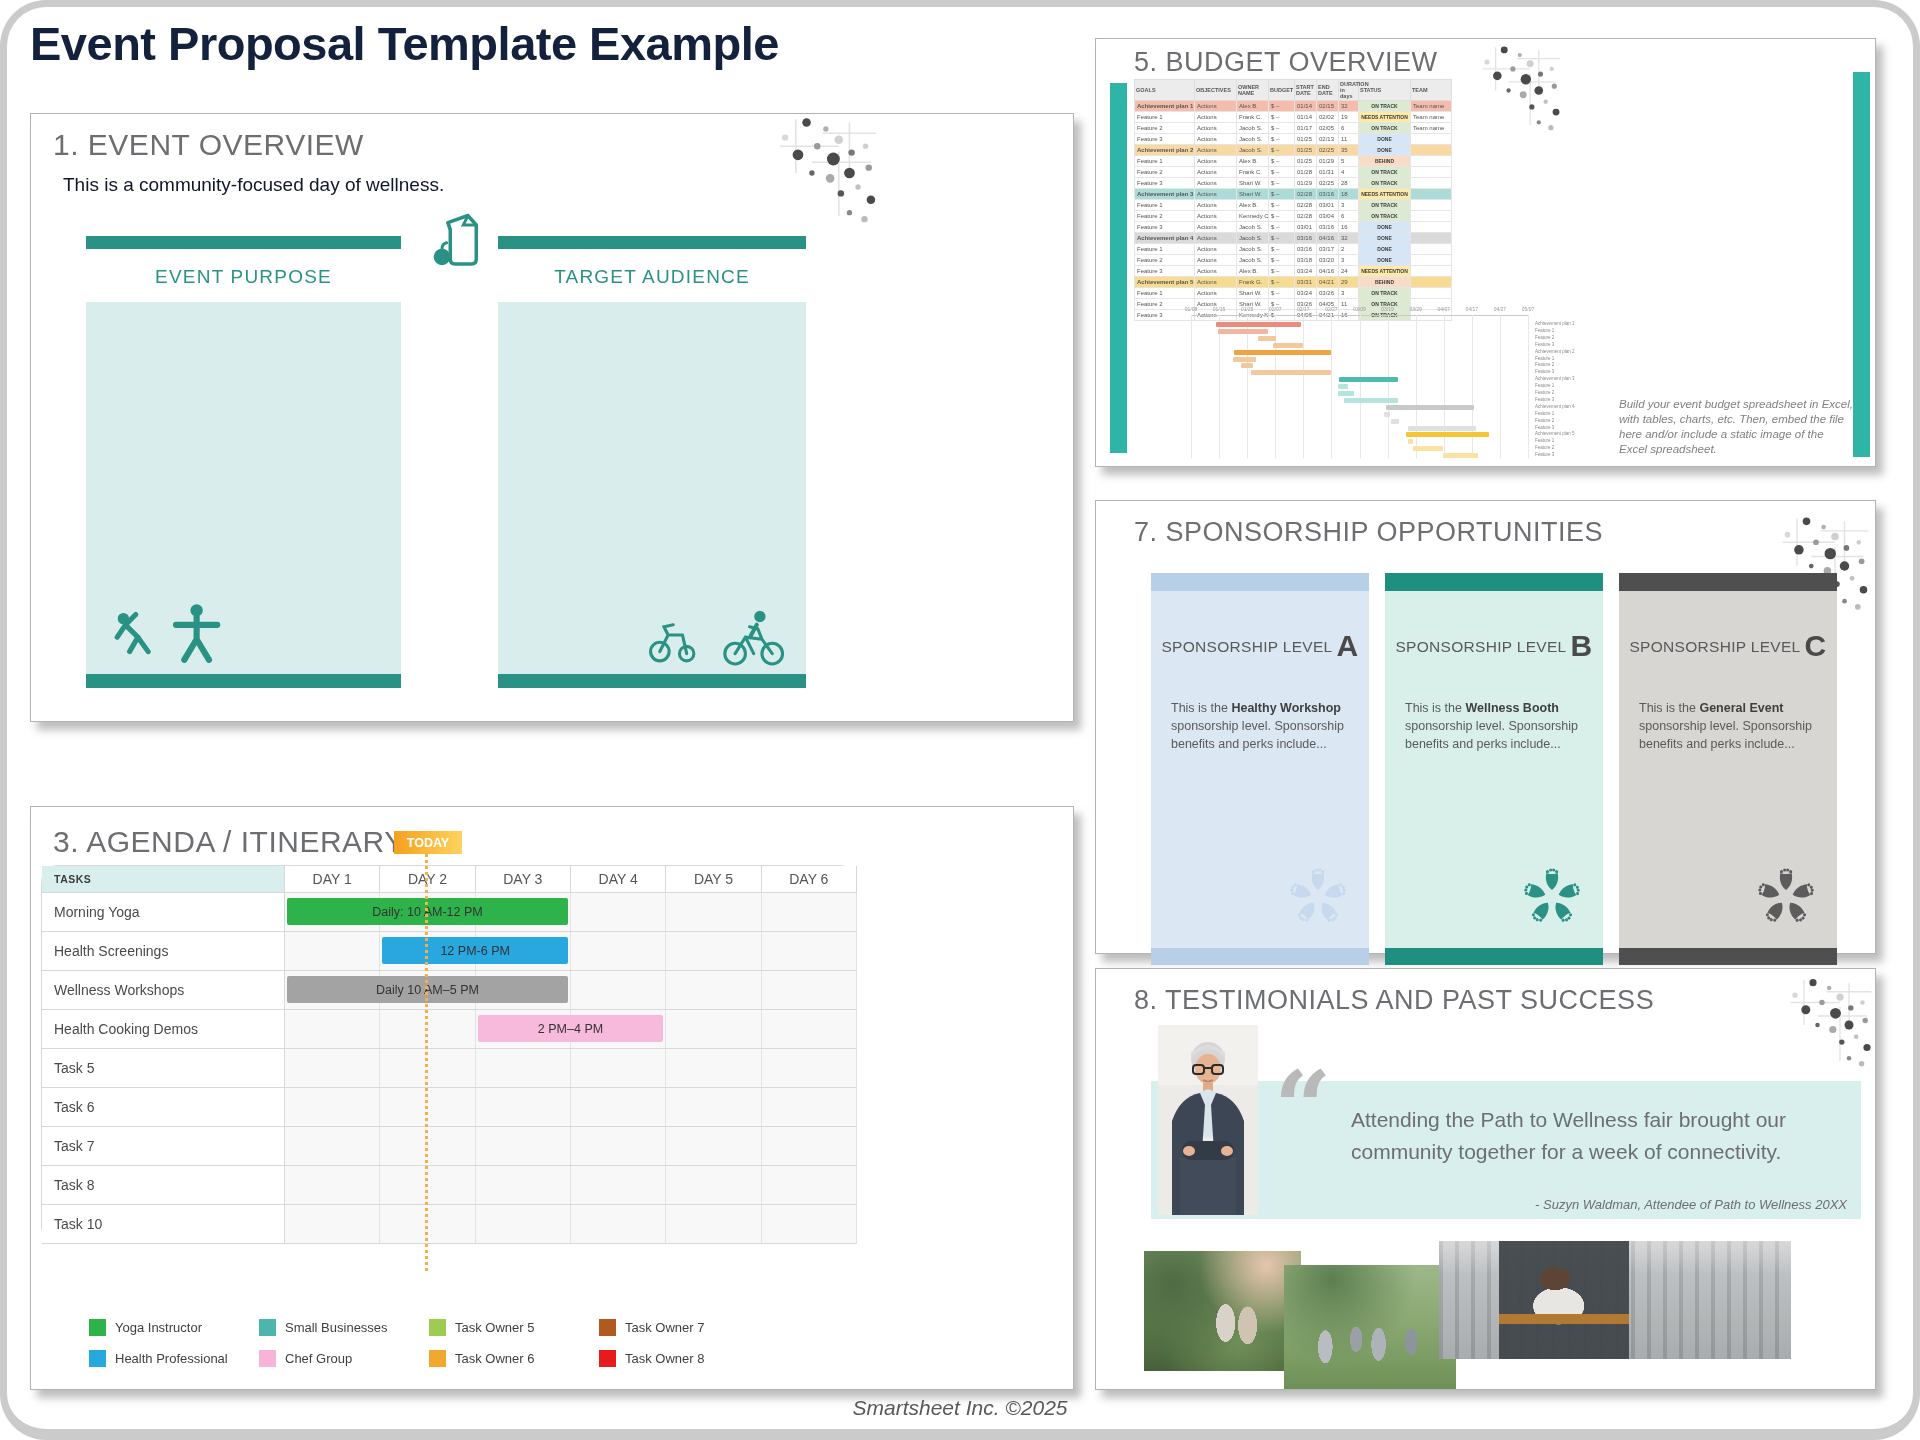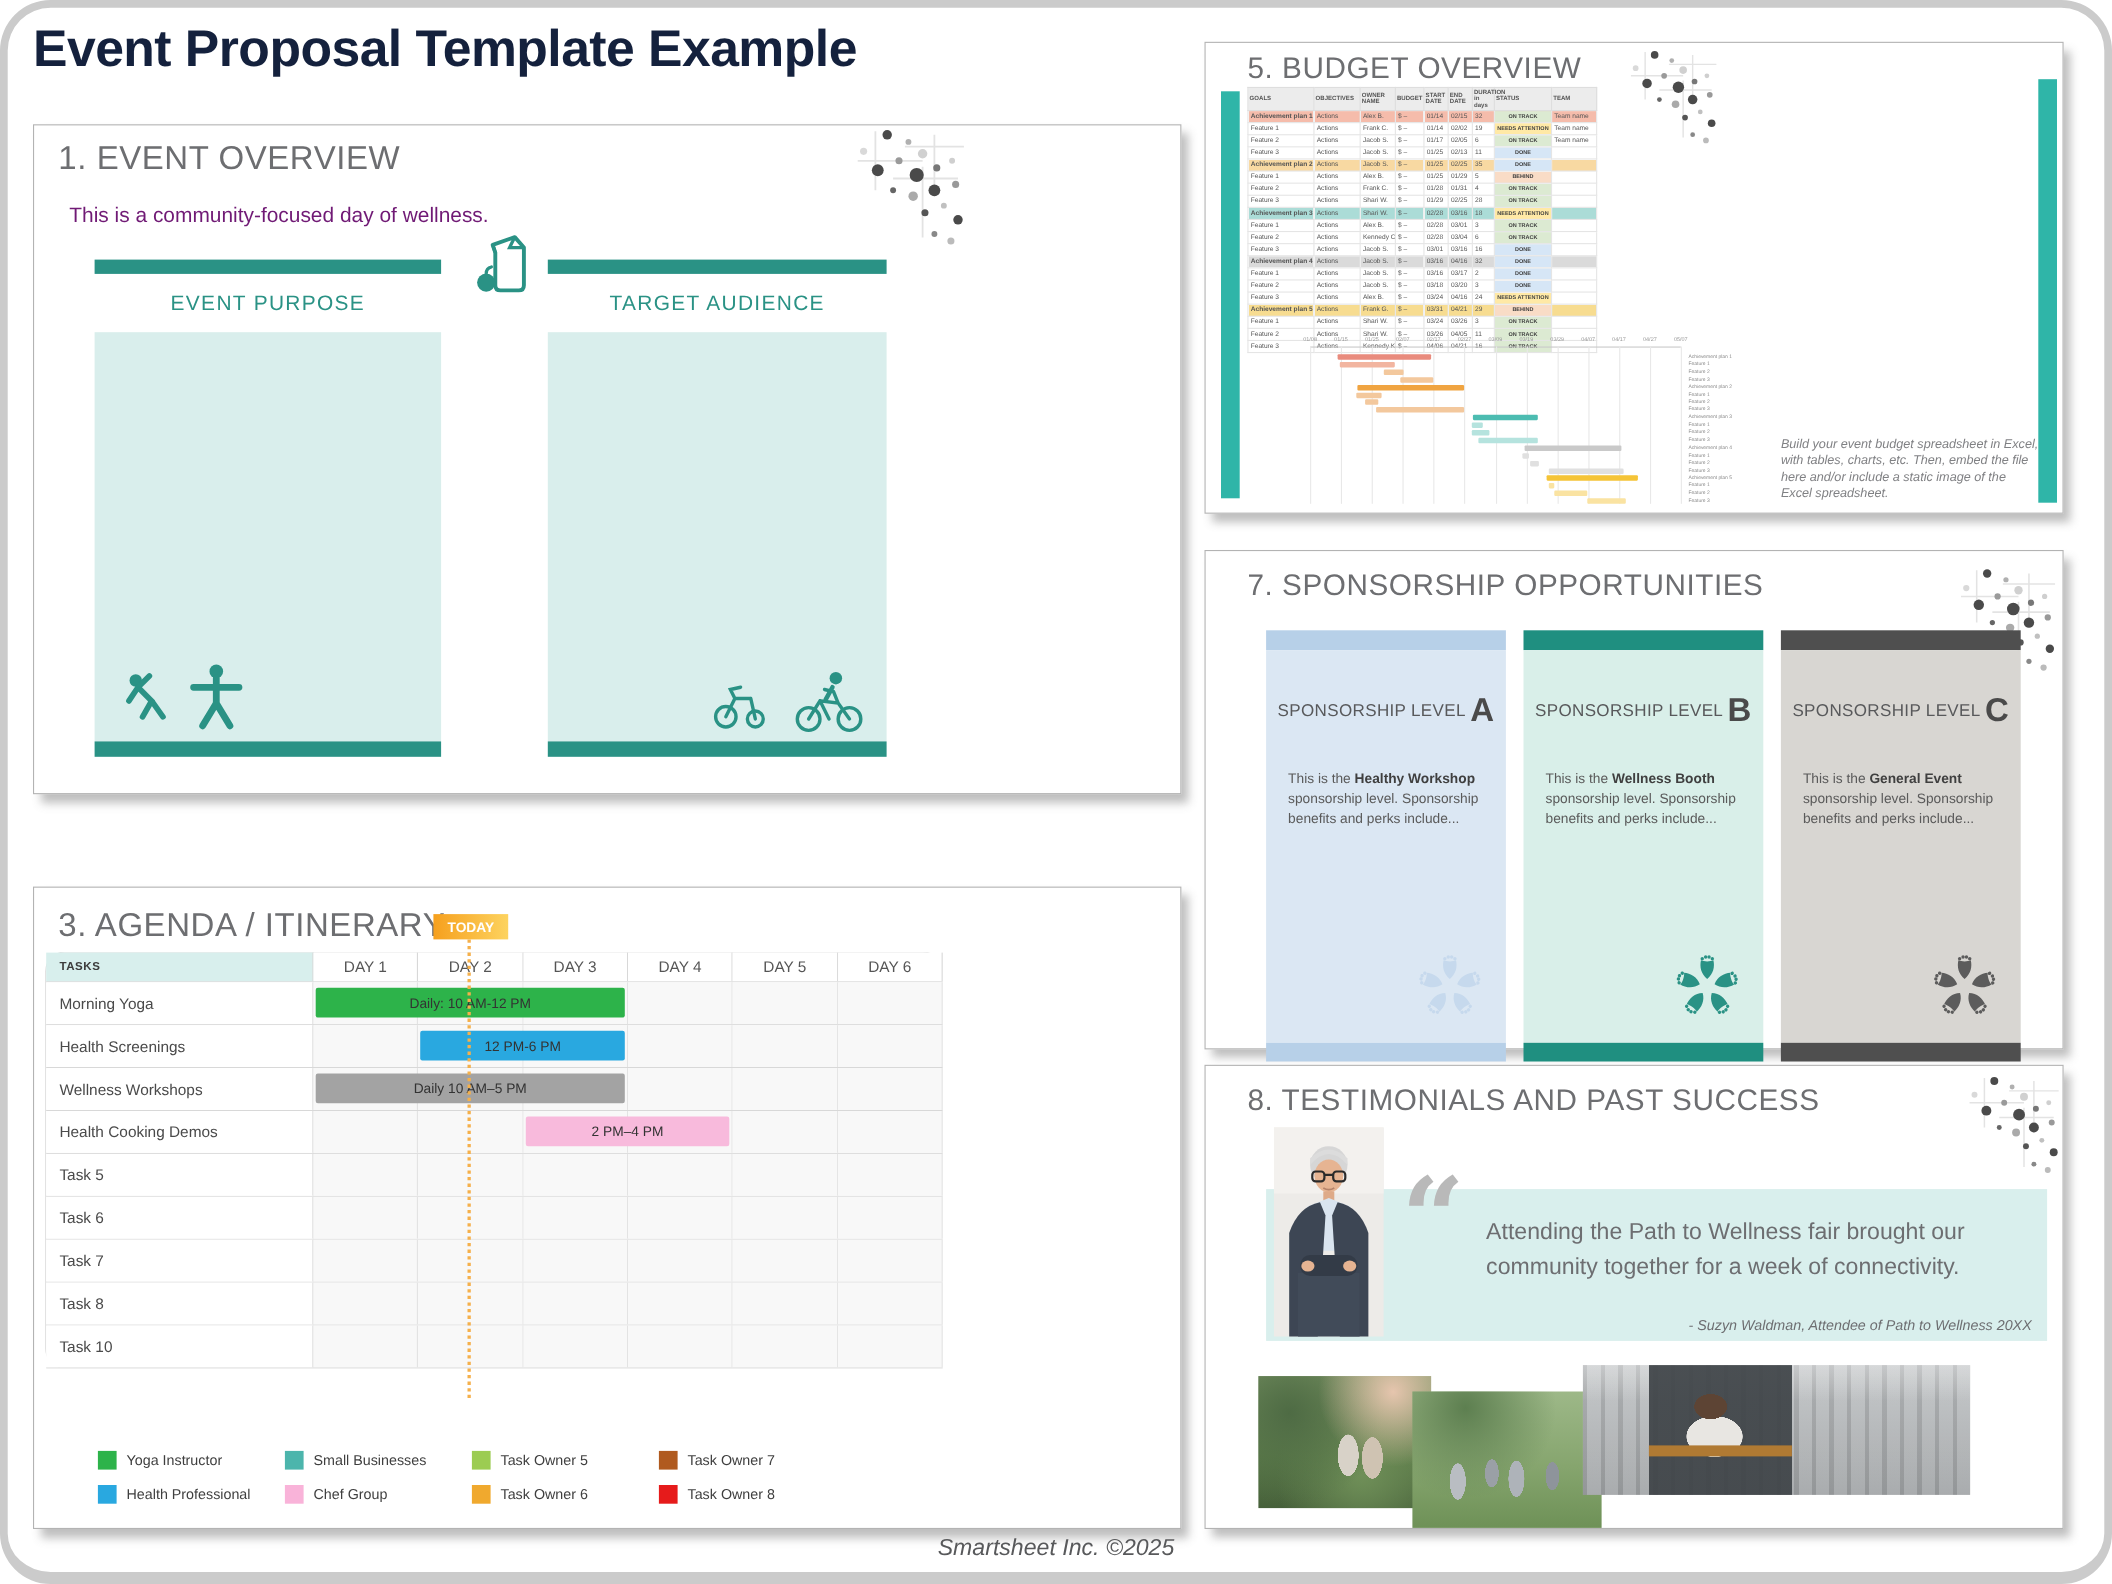--- a/index.html
+++ b/index.html
@@ -7,21 +7,21 @@
        font-family:"Liberation Sans","DejaVu Sans",sans-serif;overflow:hidden;color:#6d6e71;}
   .frame{position:absolute;inset:0;border:7px solid #cbcbcb;border-bottom-width:11px;
          border-radius:46px;pointer-events:none;z-index:60;}
   .main-title{position:absolute;left:30px;top:16px;font-size:47px;font-weight:bold;
               color:#14213d;letter-spacing:-0.5px;}
   .panel{position:absolute;background:#fff;border:1px solid #b3b3b3;
          box-shadow:7px 8px 8px rgba(110,110,110,.45);}
   .ptitle{position:absolute;color:#6d6e71;font-size:30px;letter-spacing:.5px;font-weight:400;}
   .deco{position:absolute;width:110px;height:118px;}
   
-  .intro{position:absolute;left:32px;top:72px;font-size:19px;color:#701a75;}
+  .intro{position:absolute;left:32px;top:60px;font-size:19px;color:#0f172a;}
   .col-bar{position:absolute;height:13px;background:#2a9285;}
   .col-head{position:absolute;text-align:center;color:#2a9285;font-size:19px;letter-spacing:1.2px;font-weight:400;}
   .col-box{position:absolute;background:#d9eeec;}
   .col-body{position:absolute;left:18px;right:16px;top:16px;font-size:16.5px;line-height:1.35;color:#58595b;}
   .ov-icon{position:absolute;}
   
   #agenda-table{position:absolute;left:10px;top:58px;width:815px;border-top:1px solid #d8d8d8;border-left:1px solid #d8d8d8;border-radius:18px;}
   .agr{display:flex;position:relative;height:38px;border-bottom:1px solid #d8d8d8;}
   .agr.hdr{height:26px;}
   .tcell{width:243px;box-sizing:border-box;border-right:1px solid #d8d8d8;display:flex;align-items:center;

